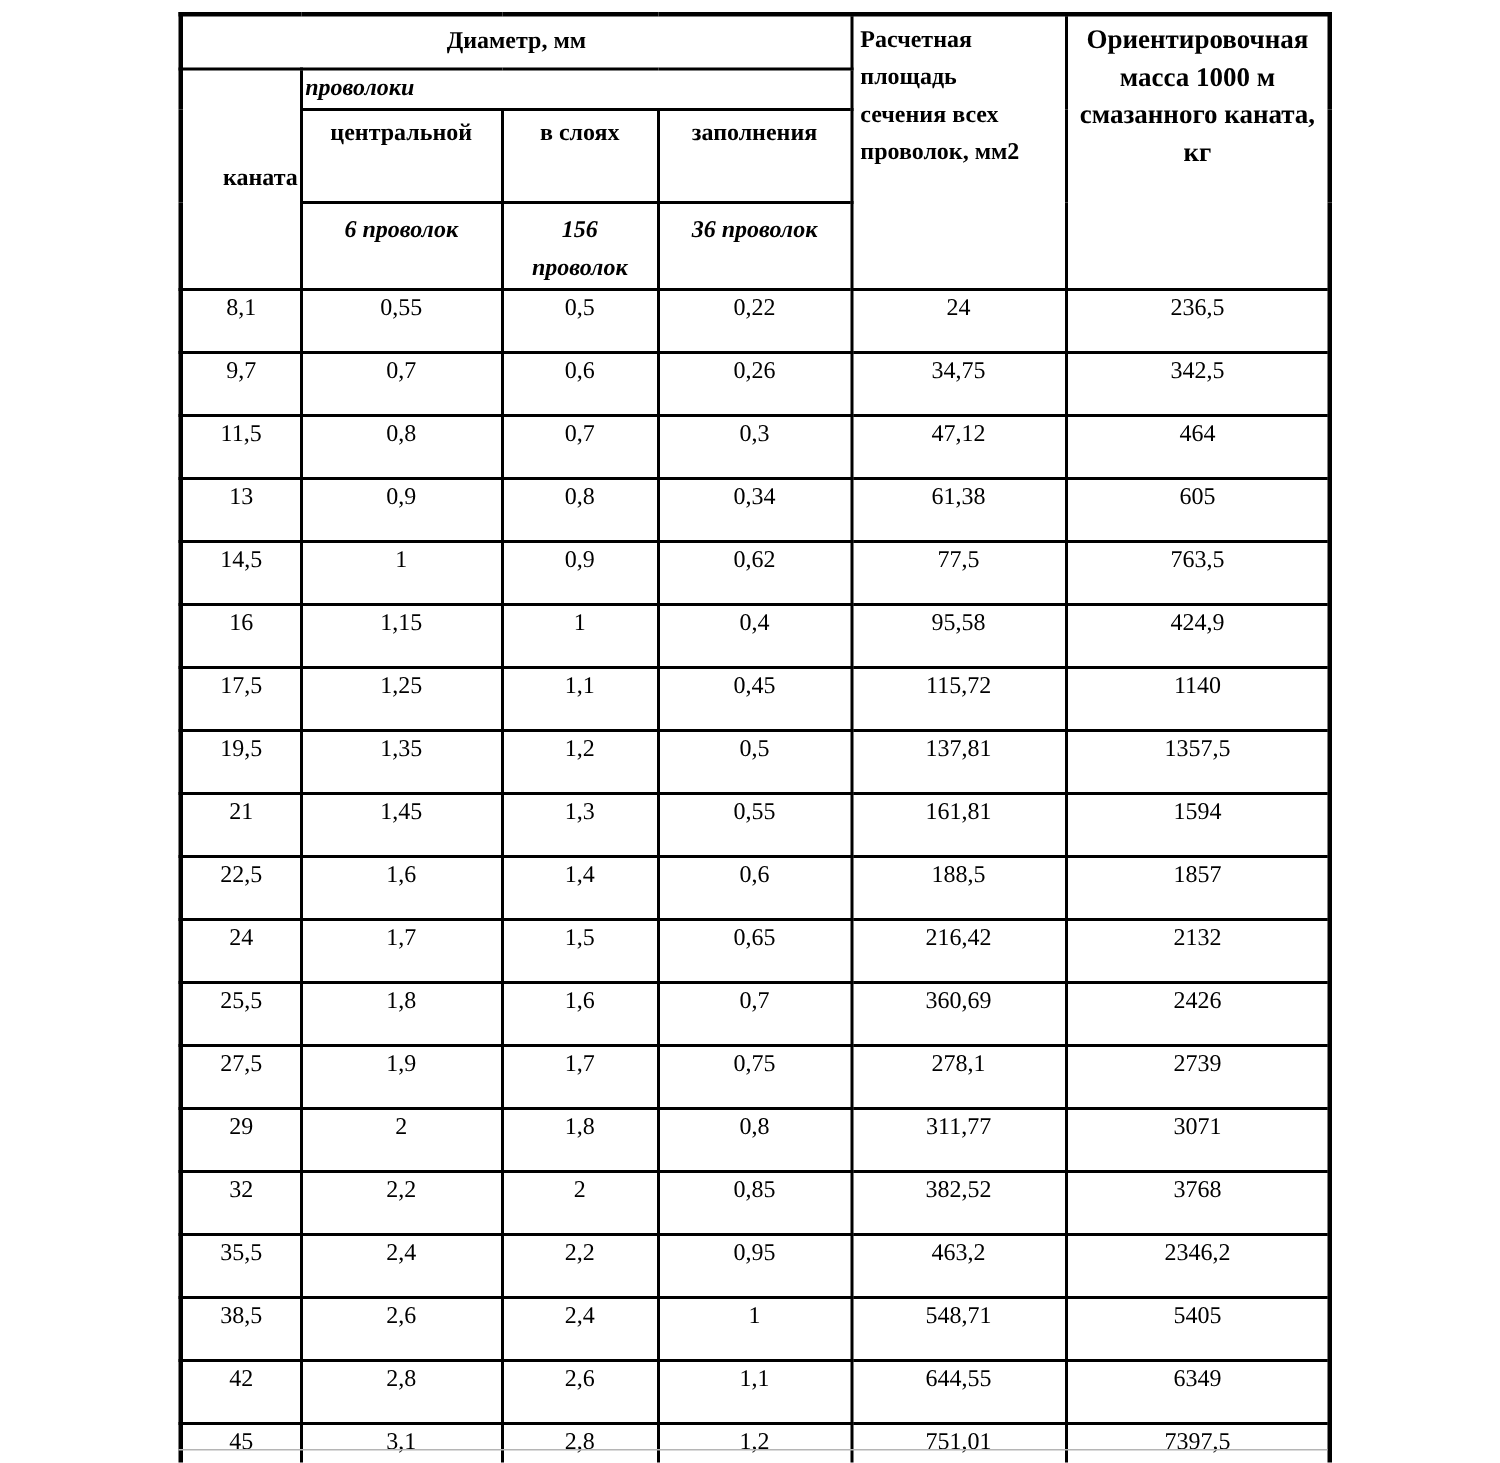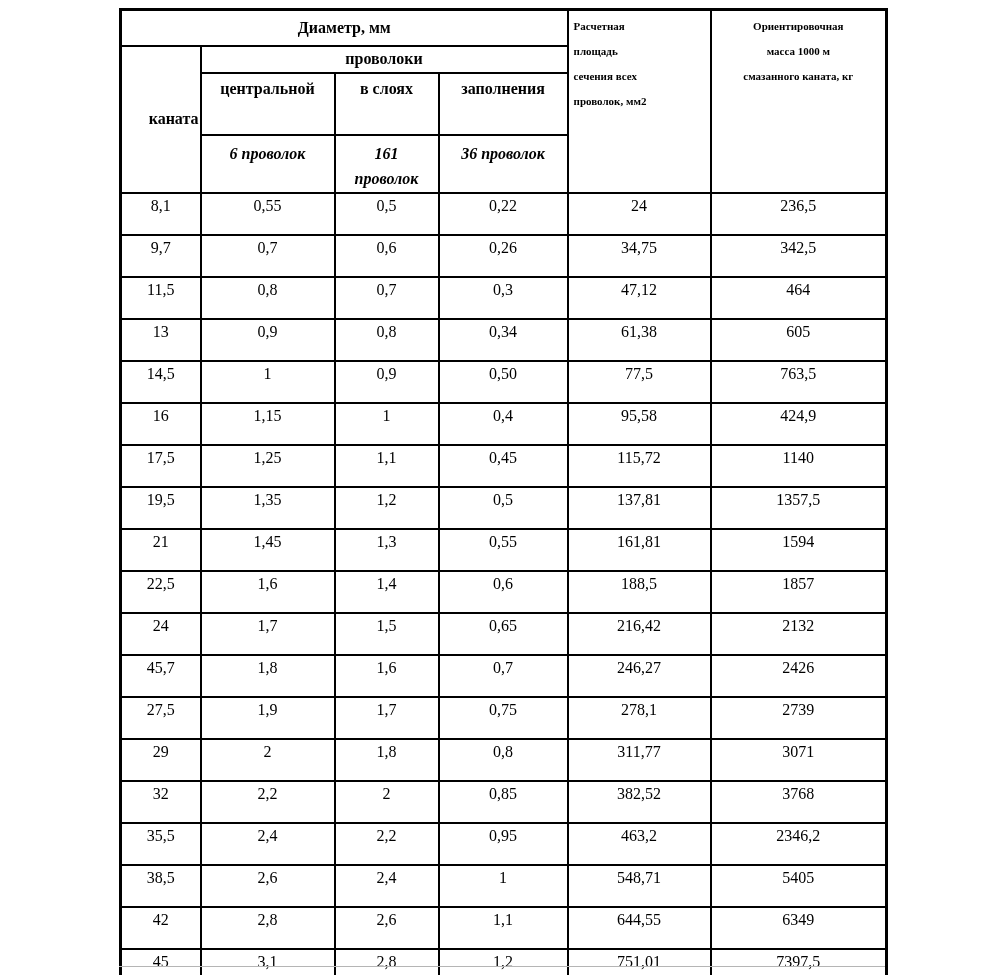--- a/index.html
+++ b/index.html
@@ -43,39 +43,40 @@
   
   th.c-diam {
     text-align: center;
     vertical-align: middle;
     padding: 0 2px;
   }
   th.c-area {
     text-align: left;
     vertical-align: top;
     padding: 3px 4px 0 5px;
-    font-size: 11px;
+    font-size: 16px;
     line-height: 25px;
   }
   th.c-mass {
     text-align: center;
     vertical-align: top;
     padding: 3px 2px 0 2px;
-    font-size: 11px;
+    font-size: 18px;
     line-height: 25px;
   }
   th.c-rope {
     text-align: right;
     vertical-align: middle;
     padding-left: 4px;
   }
   th.c-wires {
-    text-align: center;
+    text-align: left;
     vertical-align: middle;
     padding: 0 2px;
+    font-style: italic;
   }
   th.c-sub {
     text-align: center;
     vertical-align: top;
     padding-top: 6px;
   }
   th.c-cnt {
     text-align: center;
     vertical-align: top;
     padding-top: 5px;
@@ -127,21 +128,21 @@
         <th class="c-rope" rowspan="3">каната</th>
         <th class="c-wires" colspan="3">проволоки</th>
       </tr>
       <tr class="hr3">
         <th class="c-sub">центральной</th>
         <th class="c-sub">в слоях</th>
         <th class="c-sub">заполнения</th>
       </tr>
       <tr class="hr4">
         <th class="c-cnt">6 проволок</th>
-        <th class="c-cnt pre">161
+        <th class="c-cnt pre">156
 проволок</th>
         <th class="c-cnt">36 проволок</th>
       </tr>
     </thead>
     <tbody>
         <tr>
           <td>8,1</td>
           <td>0,55</td>
           <td>0,5</td>
           <td>0,22</td>
@@ -169,21 +170,21 @@
           <td>0,9</td>
           <td>0,8</td>
           <td>0,34</td>
           <td>61,38</td>
           <td>605</td>
         </tr>
         <tr>
           <td>14,5</td>
           <td>1</td>
           <td>0,9</td>
-          <td>0,50</td>
+          <td>0,62</td>
           <td>77,5</td>
           <td>763,5</td>
         </tr>
         <tr>
           <td>16</td>
           <td>1,15</td>
           <td>1</td>
           <td>0,4</td>
           <td>95,58</td>
           <td>424,9</td>
@@ -222,25 +223,25 @@
         </tr>
         <tr>
           <td>24</td>
           <td>1,7</td>
           <td>1,5</td>
           <td>0,65</td>
           <td>216,42</td>
           <td>2132</td>
         </tr>
         <tr>
-          <td>45,7</td>
+          <td>25,5</td>
           <td>1,8</td>
           <td>1,6</td>
           <td>0,7</td>
-          <td>246,27</td>
+          <td>360,69</td>
           <td>2426</td>
         </tr>
         <tr>
           <td>27,5</td>
           <td>1,9</td>
           <td>1,7</td>
           <td>0,75</td>
           <td>278,1</td>
           <td>2739</td>
         </tr>

